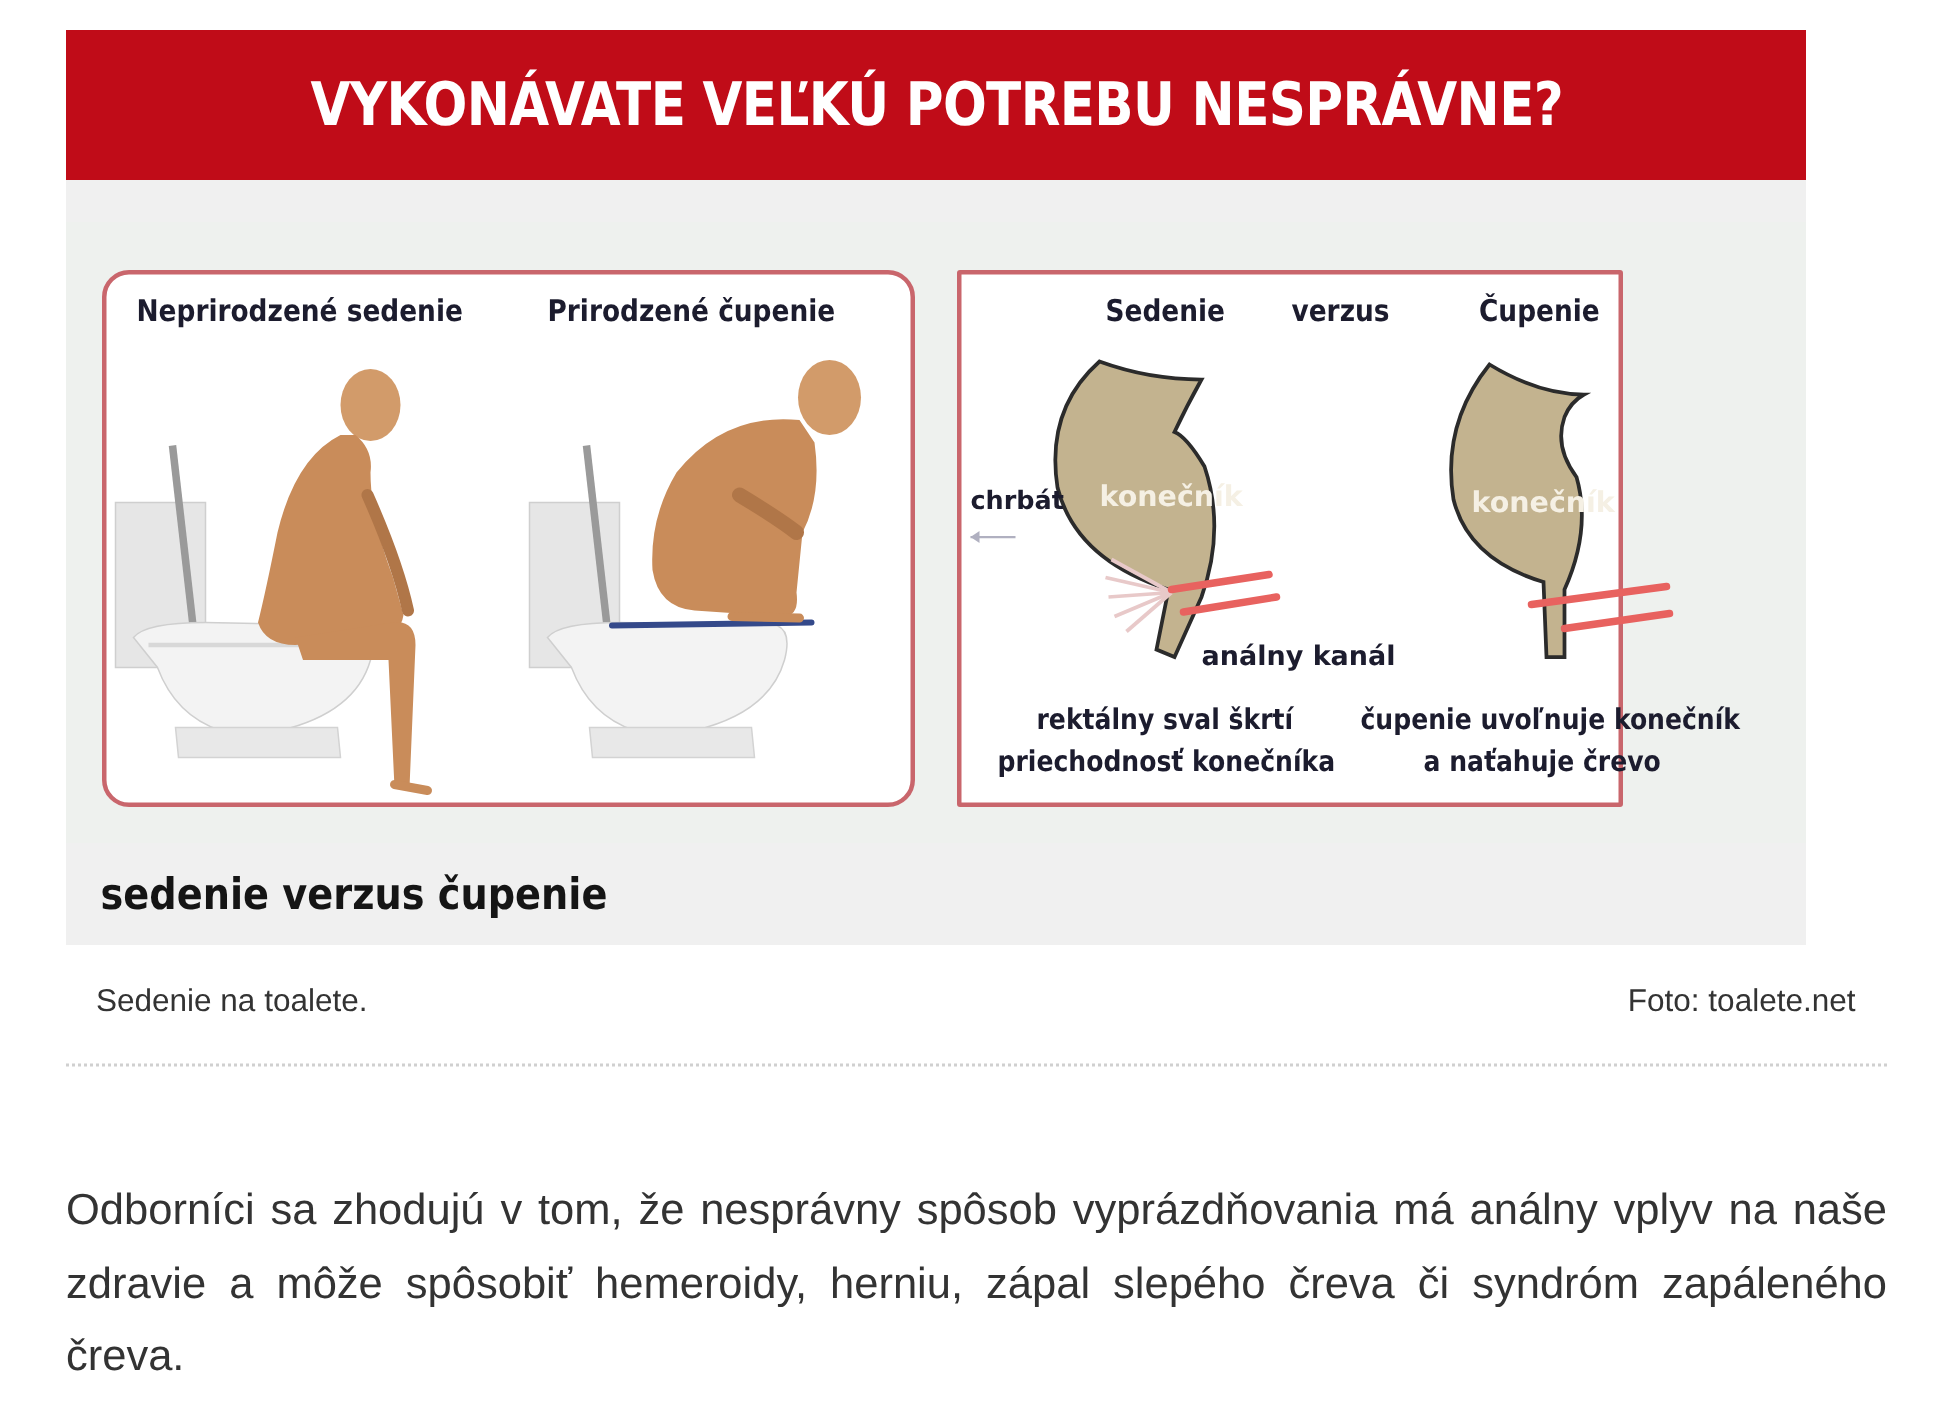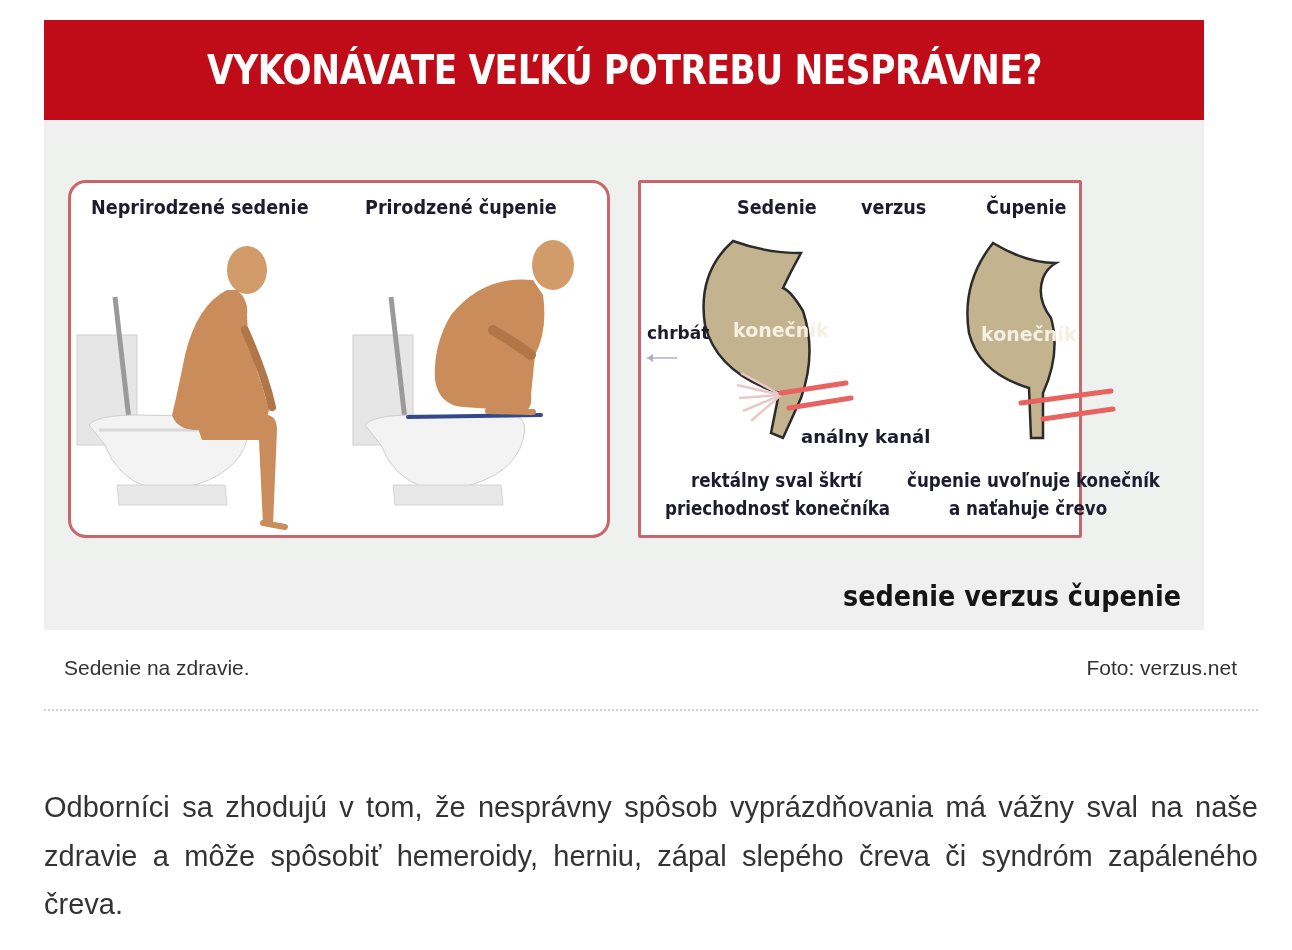--- a/index.html
+++ b/index.html
@@ -16,21 +16,21 @@
   .infographic { position: absolute; left: 0; top: 128px; width: 1160px; height: 414px; background: #eef1ee; }
 
   .panel { position: absolute; background: #ffffff; border: 3px solid #c9666c; border-radius: 2px; }
   .panel-left { left: 24px; top: 32px; width: 542px; height: 358px; border-radius: 18px; }
   .panel-right { left: 594px; top: 32px; width: 444px; height: 358px; }
 
   .panel-label { position: absolute; font-family: "DejaVu Sans", sans-serif; font-weight: bold; color: #1c1c2e;
                  font-size: 20px; white-space: nowrap; transform-origin: left center; transform: scaleX(0.88); }
 
   .strip { position: absolute; left: 0; top: 542px; width: 1160px; height: 68px; background: #f0f0f0;
-           display: flex; align-items: center; justify-content: flex-end; }
+           display: flex; align-items: center; justify-content: flex-start; }
   .strip-label { font-family: "DejaVu Sans", sans-serif; font-weight: bold; font-size: 29px; color: #151515;
                  transform: scaleX(0.88); white-space: nowrap; }
 
   .caption { position: absolute; top: 656px; font-size: 21px; color: #333; }
   .caption-left { left: 64px; }
   .caption-right { right: 55px; }
 
   .divider { position: absolute; left: 44px; top: 709px; width: 1214px; height: 0; border-top: 2px dotted #d0d0d0; }
 
   .article-text { position: absolute; left: 44px; top: 783px; width: 1214px; font-size: 29px; line-height: 48.5px;
@@ -125,18 +125,18 @@
       <span class="panel-label" style="left:266px; top:286px; font-size:19px;">čupenie uvoľnuje konečník</span>
       <span class="panel-label" style="left:308px; top:314px; font-size:19px;">a naťahuje črevo</span>
     </div>
   </div>
 
   <div class="strip">
     <span class="strip-label">sedenie verzus čupenie</span>
   </div>
 </div>
 
-<span class="caption caption-left">Sedenie na zdravie.</span>
-<span class="caption caption-right">Foto: verzus.net</span>
+<span class="caption caption-left">Sedenie na toalete.</span>
+<span class="caption caption-right">Foto: toalete.net</span>
 
 <div class="divider"></div>
 
-<p class="article-text">Odborníci sa zhodujú v tom, že nesprávny spôsob vyprázdňovania má vážny sval na naše zdravie a môže spôsobiť hemeroidy, herniu, zápal slepého čreva či syndróm zapáleného čreva.</p>
+<p class="article-text">Odborníci sa zhodujú v tom, že nesprávny spôsob vyprázdňovania má análny vplyv na naše zdravie a môže spôsobiť hemeroidy, herniu, zápal slepého čreva či syndróm zapáleného čreva.</p>
 
 </body></html>

